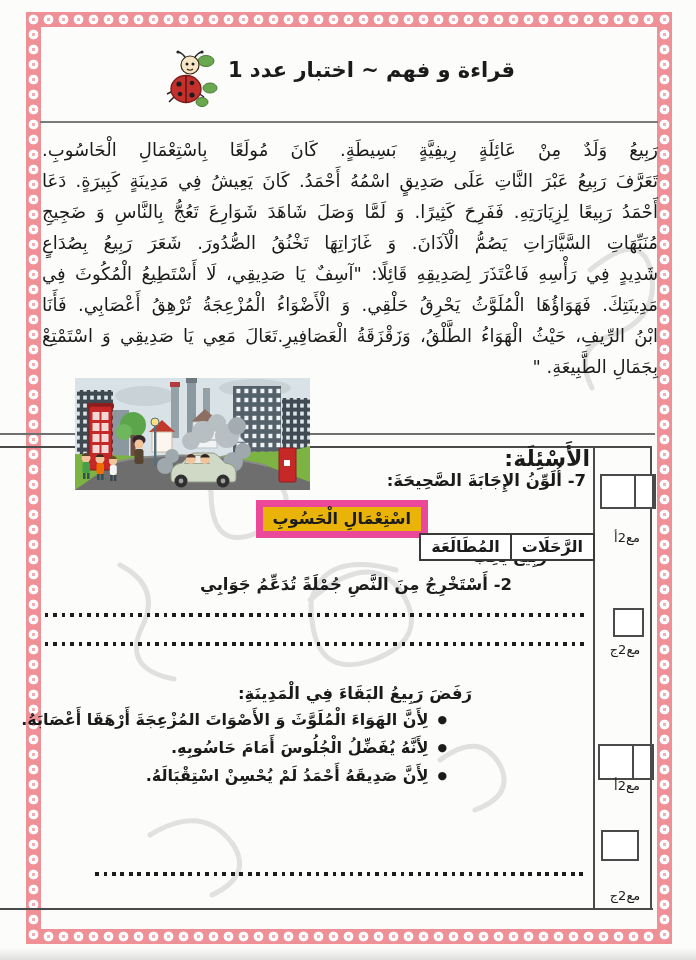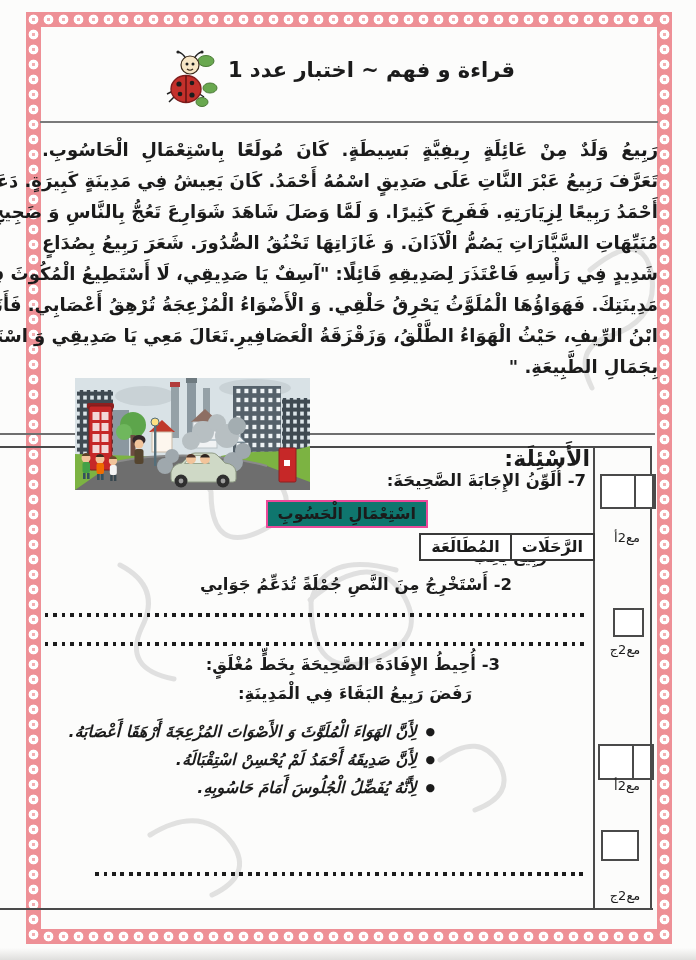--- a/index.html
+++ b/index.html
@@ -23,49 +23,49 @@
   .vline{position:absolute;z-index:3;background:#4a4a4a;width:2px;}
 
   #title{
     position:absolute;left:225px;top:58px;width:290px;z-index:4;
     font-size:21px;font-weight:bold;direction:rtl;
   }
   #ladybug{position:absolute;left:164px;top:48px;z-index:4;}
 
   #passage{
     position:absolute;left:42px;top:134px;width:616px;z-index:4;
-    direction:rtl;font-size:18px;font-weight:bold;line-height:31px;
+    direction:rtl;font-size:18px;font-weight:normal;line-height:31px;
   }
   #passage .pline{text-align:justify;text-align-last:justify;white-space:nowrap;}
   #passage .pline.last{text-align:right;text-align-last:right;}
 
   #city{position:absolute;left:75px;top:378px;z-index:5;}
 
   .qtext{
     position:absolute;z-index:4;direction:rtl;font-weight:bold;
     font-size:16.5px;white-space:nowrap;
   }
   .optbox{
     position:absolute;z-index:4;direction:rtl;font-weight:bold;font-size:16px;
-    border:2px solid #ec4899;padding:2px 10px 3px;background:#0f766e;white-space:nowrap;
+    border:7px solid #ec4899;padding:2px 10px 3px;background:#eab308;white-space:nowrap;
   }
   #q1-options-row{position:absolute;right:101px;top:533px;z-index:4;display:flex;direction:rtl;}
   #q1-options-row .cell{
     border:2px solid #3a3a3a;padding:2px 10px 3px;font-weight:bold;font-size:16px;
     background:#fff;white-space:nowrap;
   }
   #q1-options-row .cell + .cell{border-right:none;}
 
   .dotted{
     position:absolute;z-index:4;height:4px;
     background:repeating-linear-gradient(90deg,#1c1c1c 0 3.5px,transparent 3.5px 8.5px);
   }
 
   #q3-bullets{position:absolute;right:249px;top:706px;width:400px;z-index:4;
-    margin:12px;padding:0;list-style:none;direction:rtl;font-style:italic;}
+    margin:0;padding:0;list-style:none;direction:rtl;}
   #q3-bullets li{
     text-align:right;font-weight:bold;font-size:16px;line-height:28px;white-space:nowrap;
   }
   #q3-bullets li::before{content:"●";font-size:11px;vertical-align:2px;margin-left:9px;}
 
   .scorebox3{position:absolute;z-index:4;display:flex;border:2px solid #4a4a4a;background:#fff;}
   .scorebox3 div{width:16px;height:100%;}
   .scorebox3 div + div{border-right:2px solid #4a4a4a;}
   .scorebox1{position:absolute;z-index:4;border:2px solid #4a4a4a;background:#fff;}
   .mlabel{
@@ -250,26 +250,25 @@
   <div class="optbox" style="right:268px;top:500px;">اسْتِعْمَالِ الْحَسُوبِ</div>
   <div id="q1-options-row">
     <div class="cell">الرَّحَلَات</div>
     <div class="cell">المُطَالَعَة</div>
   </div>
 
   <div class="qtext" style="right:184px;top:575px;">2- أَسْتَخْرِجُ مِنَ النَّصِ جُمْلَةً تُدَعِّمُ جَوَابِي</div>
   <div class="dotted" style="left:45px;top:613px;width:543px;"></div>
   <div class="dotted" style="left:45px;top:642px;width:543px;"></div>
 
-  <div class="qtext" style="right:196px;top:655px;">3- أُحِيطُ الإِفَادَةَ الصَّحِيحَةَ بِخَطٍّ مُغْلَقٍ:</div>
   <div class="qtext" style="right:224px;top:684px;">رَفَضَ رَبِيعُ البَقَاءَ فِي الْمَدِينَةِ:</div>
   <ul id="q3-bullets">
     <li>لِأَنَّ الهَوَاءَ الْمُلَوَّثَ وَ الأَصْوَاتَ المُزْعِجَةَ أَرْهَقَا أَعْصَابَهُ.</li>
+    <li>لِأَنَّهُ يُفَضِّلُ الْجُلُوسَ أَمَامَ حَاسُوبِهِ.</li>
     <li>لِأَنَّ صَدِيقَهُ أَحْمَدُ لَمْ يُحْسِنْ اسْتِقْبَالَهُ.</li>
-    <li>لِأَنَّهُ يُفَضِّلُ الْجُلُوسَ أَمَامَ حَاسُوبِهِ.</li>
   </ul>
 
   <div class="dotted" style="left:95px;top:872px;width:493px;"></div>
 
   <div class="scorebox3" style="left:600px;top:474px;height:31px;">
     <div></div>
       <div></div>
       <div></div>
   </div>
   <div class="mlabel" style="left:595px;top:530px;">مع2أ</div>

